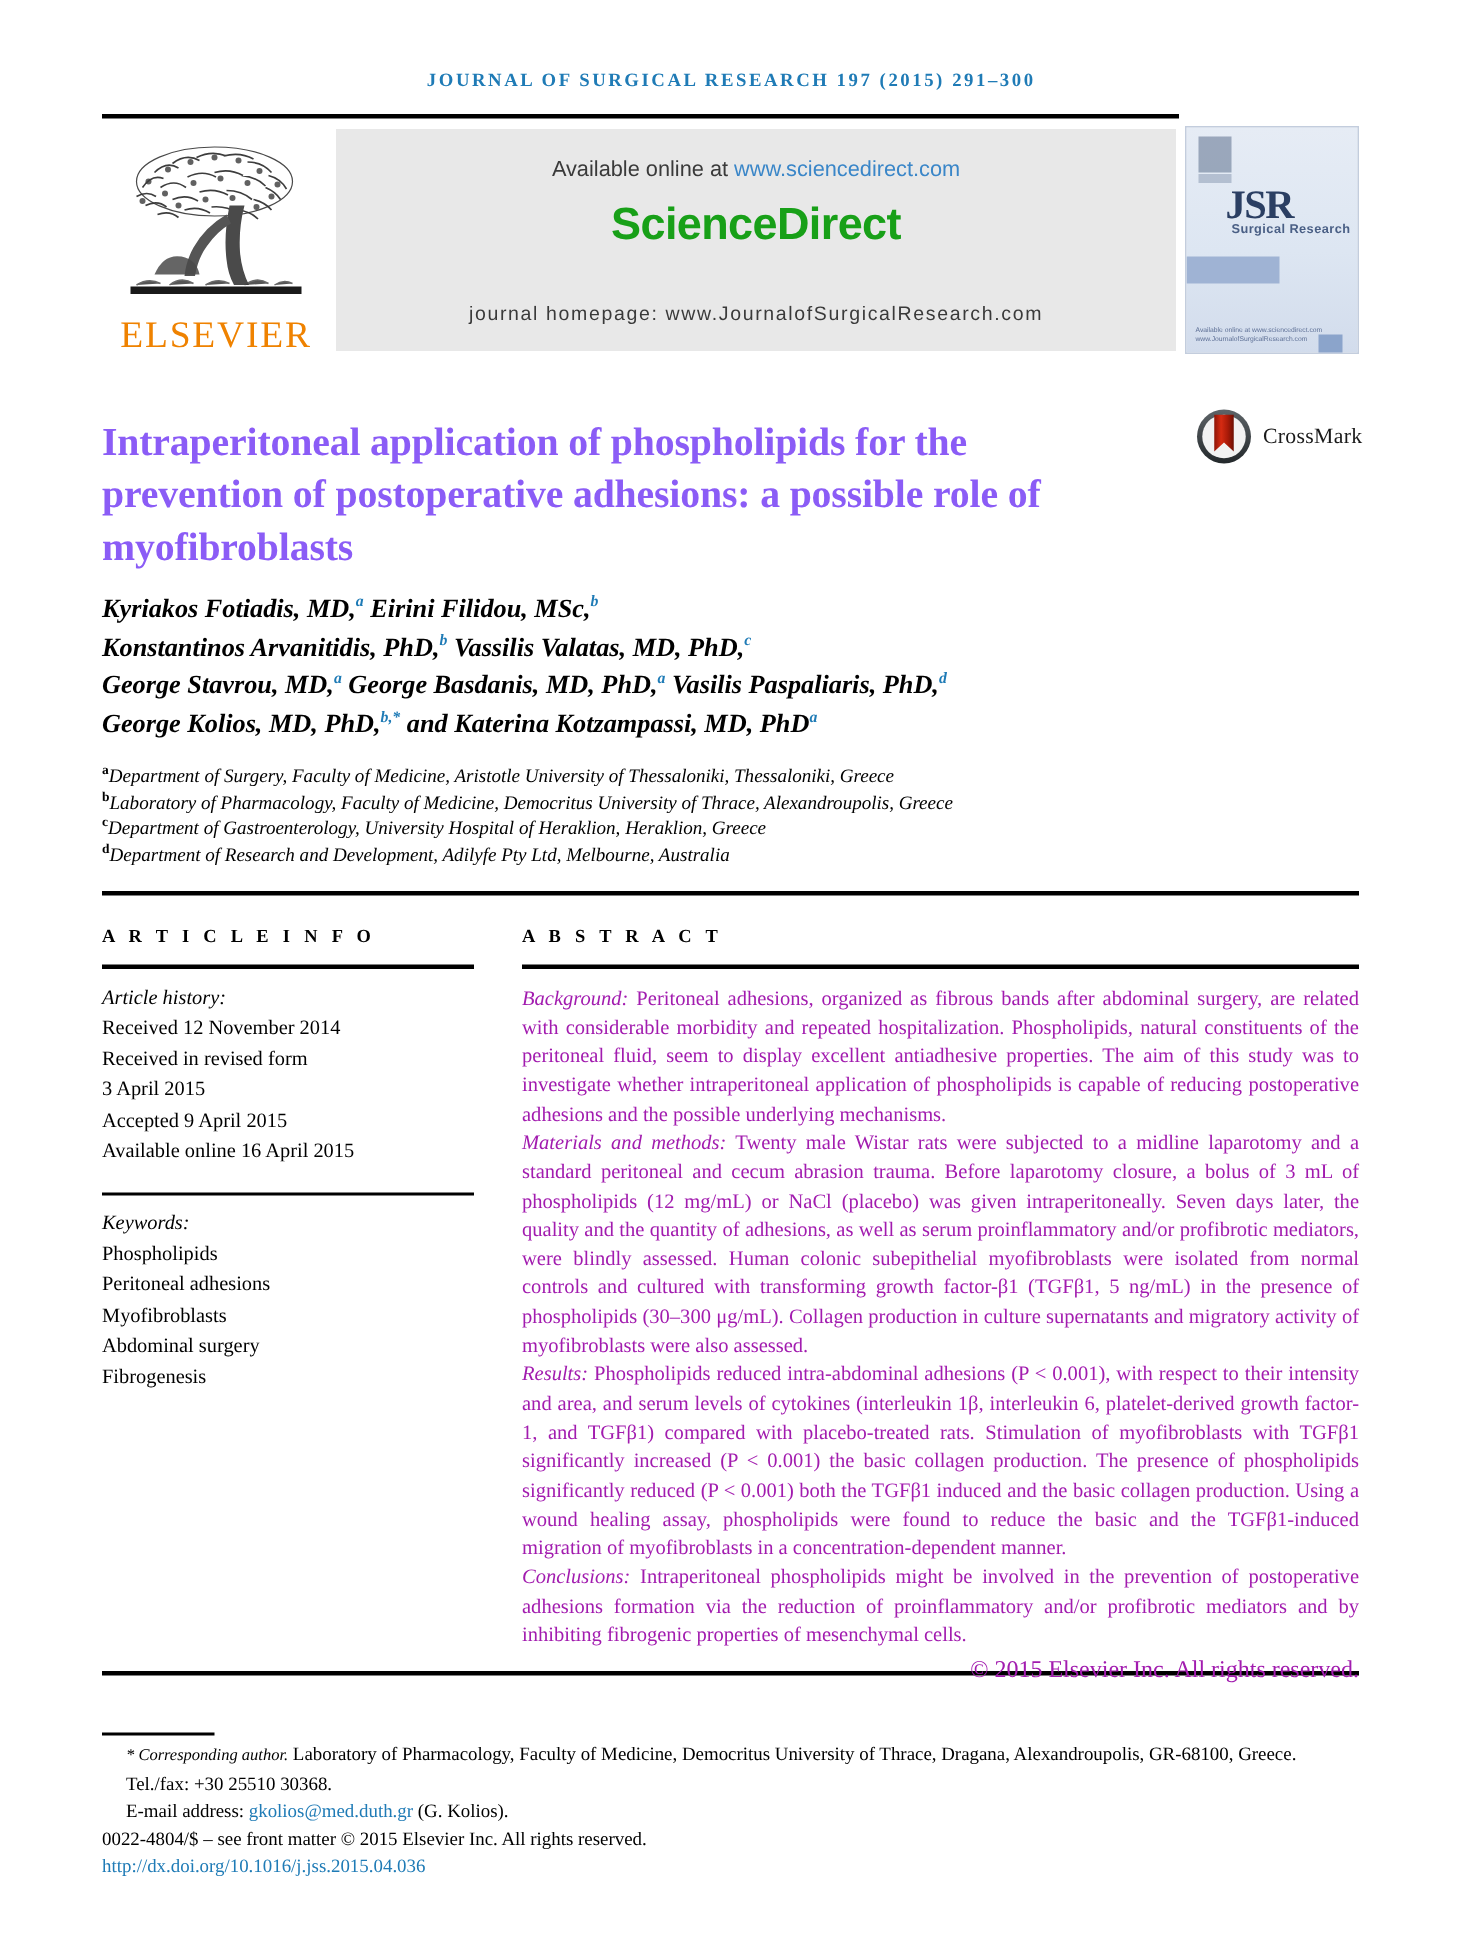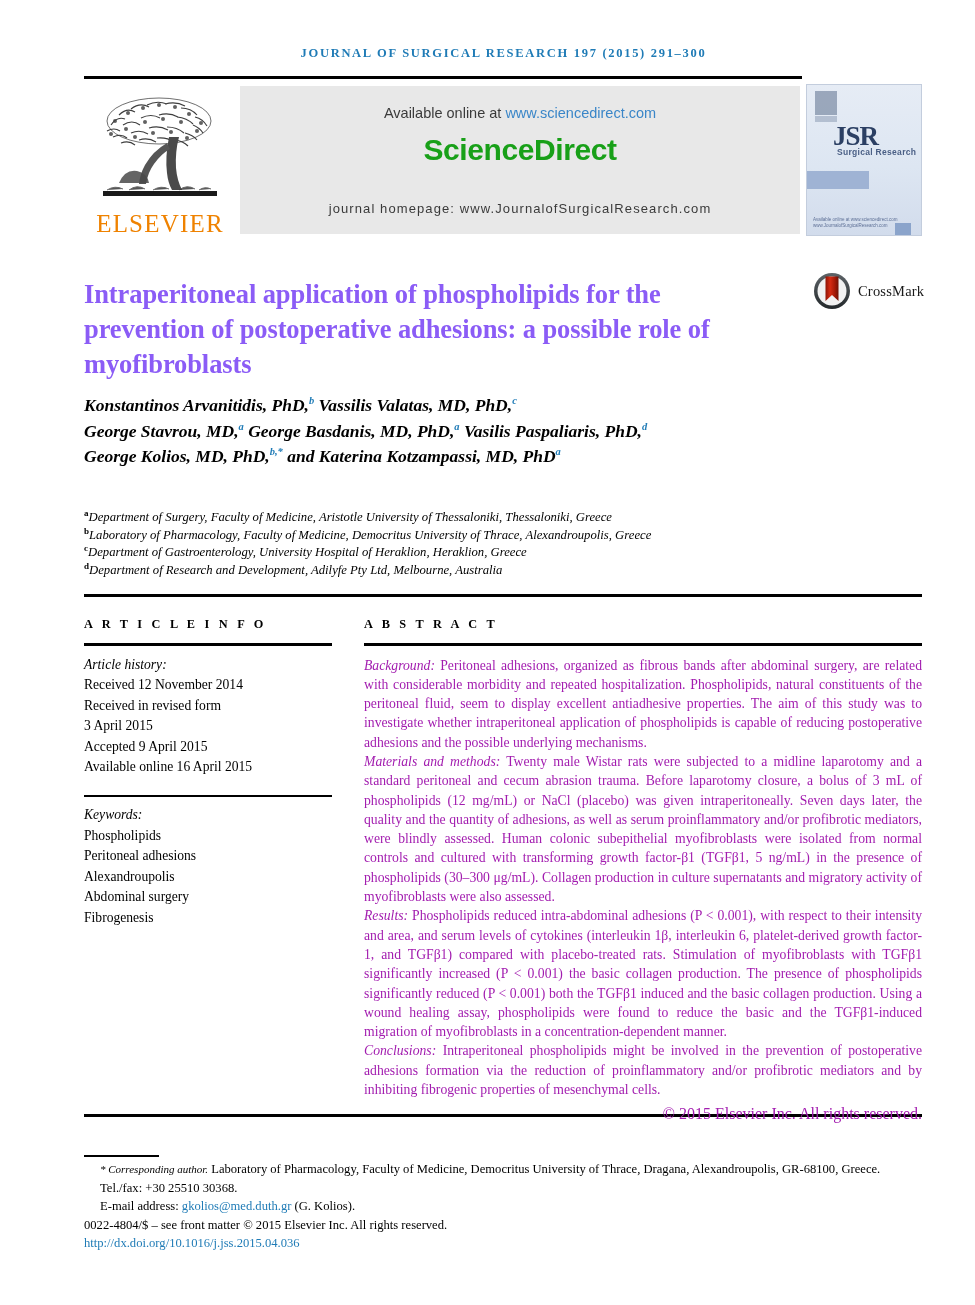--- a/index.html
+++ b/index.html
@@ -10,21 +10,21 @@
   body {
     width: 975px;
     height: 1305px;
     font-family: "Liberation Serif", serif;
     color: #000;
     position: relative;
     overflow: hidden;
   }
   .page {
     position: absolute;
-    left: 16px; top: 0;
+    left: 0; top: 0;
     width: 883px;
     height: 1305px;
   }
 
   
   .runhead {
     position: absolute;
     left: 0; top: 46px;
     width: 975px;
     text-align: center;
@@ -418,20 +418,21 @@
         </linearGradient>
       </defs>
       <circle cx="19" cy="19" r="18" fill="url(#ringg)"></circle>
       <circle cx="19" cy="19" r="14.5" fill="#f2f2f2"></circle>
       <path d="M12.5 4.5 h13 v24.5 l-6.5 -6 l-6.5 6 z" fill="url(#ribg)"></path>
     </svg>
     <span class="cm-label">CrossMark</span>
   </div>
 
   <div class="authors">
+    <div><span>Kyriakos Fotiadis, MD,<sup>a</sup> Eirini Filidou, MSc,<sup>b</sup></span></div>
     <div><span>Konstantinos Arvanitidis, PhD,<sup>b</sup> Vassilis Valatas, MD, PhD,<sup>c</sup></span></div>
     <div><span>George Stavrou, MD,<sup>a</sup> George Basdanis, MD, PhD,<sup>a</sup> Vasilis Paspaliaris, PhD,<sup>d</sup></span></div>
     <div><span>George Kolios, MD, PhD,<sup>b,*</sup> and Katerina Kotzampassi, MD, PhD<sup>a</sup></span></div>
   </div>
 
   <div class="affils">
     <div><sup>a</sup><span>Department of Surgery, Faculty of Medicine, Aristotle University of Thessaloniki, Thessaloniki, Greece</span></div>
     <div><sup>b</sup><span>Laboratory of Pharmacology, Faculty of Medicine, Democritus University of Thrace, Alexandroupolis, Greece</span></div>
     <div><sup>c</sup><span>Department of Gastroenterology, University Hospital of Heraklion, Heraklion, Greece</span></div>
     <div><sup>d</sup><span>Department of Research and Development, Adilyfe Pty Ltd, Melbourne, Australia</span></div>
@@ -449,21 +450,21 @@
       <div>Received in revised form</div>
       <div>3 April 2015</div>
       <div>Accepted 9 April 2015</div>
       <div>Available online 16 April 2015</div>
     </div>
     <div class="kw-rule"></div>
     <div class="kw-body">
       <div class="ital">Keywords:</div>
       <div>Phospholipids</div>
       <div>Peritoneal adhesions</div>
-      <div>Alexandroupolis</div>
+      <div>Myofibroblasts</div>
       <div>Abdominal surgery</div>
       <div>Fibrogenesis</div>
     </div>
   </div>
 
   <div class="col-right">
     <div class="sec-head">A B S T R A C T</div>
     <div class="sec-rule"></div>
     <div class="abs-body">
       <p><span class="lbl">Background:</span><span> Peritoneal adhesions, organized as fibrous bands after abdominal surgery, are related with considerable morbidity and repeated hospitalization. Phospholipids, natural constituents of the peritoneal fluid, seem to display excellent antiadhesive properties. The aim of this study was to investigate whether intraperitoneal application of phospholipids is capable of reducing postoperative adhesions and the possible underlying mechanisms.</span></p>

